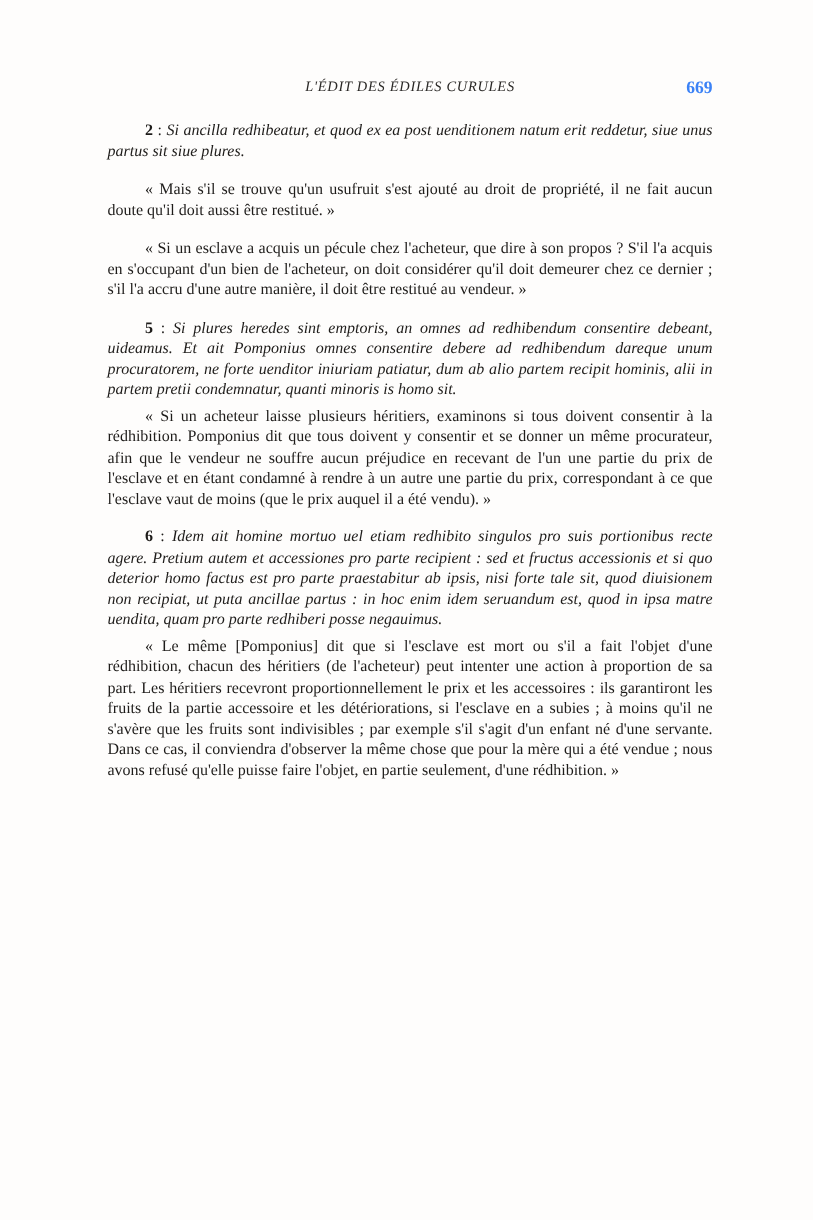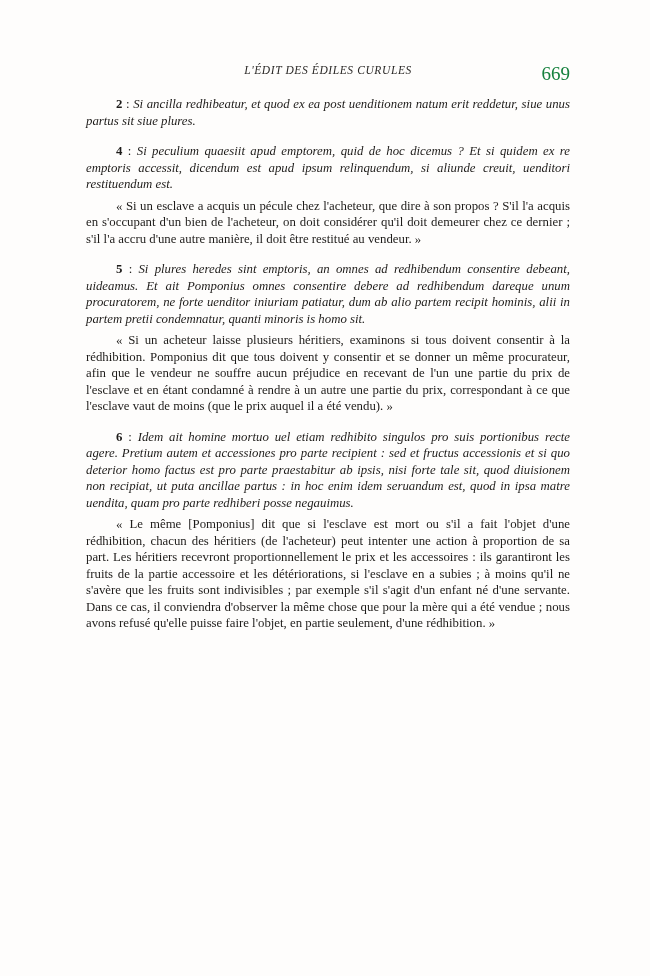--- a/index.html
+++ b/index.html
@@ -32,22 +32,23 @@
     font-style: italic;
     font-size: 11.5px;
     letter-spacing: 0.6px;
     color: #2a2826;
     white-space: nowrap;
   }
   .page-num {
     position: absolute;
     right: 0;
     top: -1px;
-    font-size: 19px;
-    color: #15803d;
+    font-size: 14px;
+    color: #3b82f6;
+    font-weight: bold;
   }
   .body-text {
     font-size: 12.8px;
     line-height: 16.5px;
     text-align: justify;
     font-family: Liberation Serif, serif;
   }
   .body-text section {
     margin-top: 14px;
   }
@@ -82,24 +83,24 @@
     <span class="page-num">669</span>
   </header>
 
   <main class="body-text">
 
     <section>
       <p class="latin"><b class="num">2</b><span class="sep"> : </span><i class="lat">Si ancilla redhibeatur, et quod ex ea post uenditionem natum erit reddetur, siue unus partus sit siue plures.</i></p>
     </section>
 
     <section>
+      <p class="french">« Mais s'il se trouve qu'un usufruit s'est ajouté au droit de propriété, il ne fait aucun doute qu'il doit aussi être restitué. »</p>
     </section>
 
     <section>
-      <p class="latin"><b class="num">4</b><span class="sep"> : </span><i class="lat">Si peculium quaesiit apud emptorem, quid de hoc dicemus ? Et si quidem ex re emptoris accessit, dicendum est apud ipsum relinquendum, si aliunde creuit, uenditori restituendum est.</i></p>
       <p class="french">« Si un esclave a acquis un pécule chez l'acheteur, que dire à son propos ? S'il l'a acquis en s'occupant d'un bien de l'acheteur, on doit considérer qu'il doit demeurer chez ce dernier ; s'il l'a accru d'une autre manière, il doit être restitué au vendeur. »</p>
     </section>
 
     <section>
       <p class="latin"><b class="num">5</b><span class="sep"> : </span><i class="lat">Si plures heredes sint emptoris, an omnes ad redhibendum consentire debeant, uideamus. Et ait Pomponius omnes consentire debere ad redhibendum dareque unum procuratorem, ne forte uenditor iniuriam patiatur, dum ab alio partem recipit hominis, alii in partem pretii condemnatur, quanti minoris is homo sit.</i></p>
       <p class="french">« Si un acheteur laisse plusieurs héritiers, examinons si tous doivent consentir à la rédhibition. Pomponius dit que tous doivent y consentir et se donner un même procurateur, afin que le vendeur ne souffre aucun préjudice en recevant de l'un une partie du prix de l'esclave et en étant condamné à rendre à un autre une partie du prix, correspondant à ce que l'esclave vaut de moins (que le prix auquel il a été vendu). »</p>
     </section>
 
     <section>
       <p class="latin"><b class="num">6</b><span class="sep"> : </span><i class="lat">Idem ait homine mortuo uel etiam redhibito singulos pro suis portionibus recte agere. Pretium autem et accessiones pro parte recipient : sed et fructus accessionis et si quo deterior homo factus est pro parte praestabitur ab ipsis, nisi forte tale sit, quod diuisionem non recipiat, ut puta ancillae partus : in hoc enim idem seruandum est, quod in ipsa matre uendita, quam pro parte redhiberi posse negauimus.</i></p>

